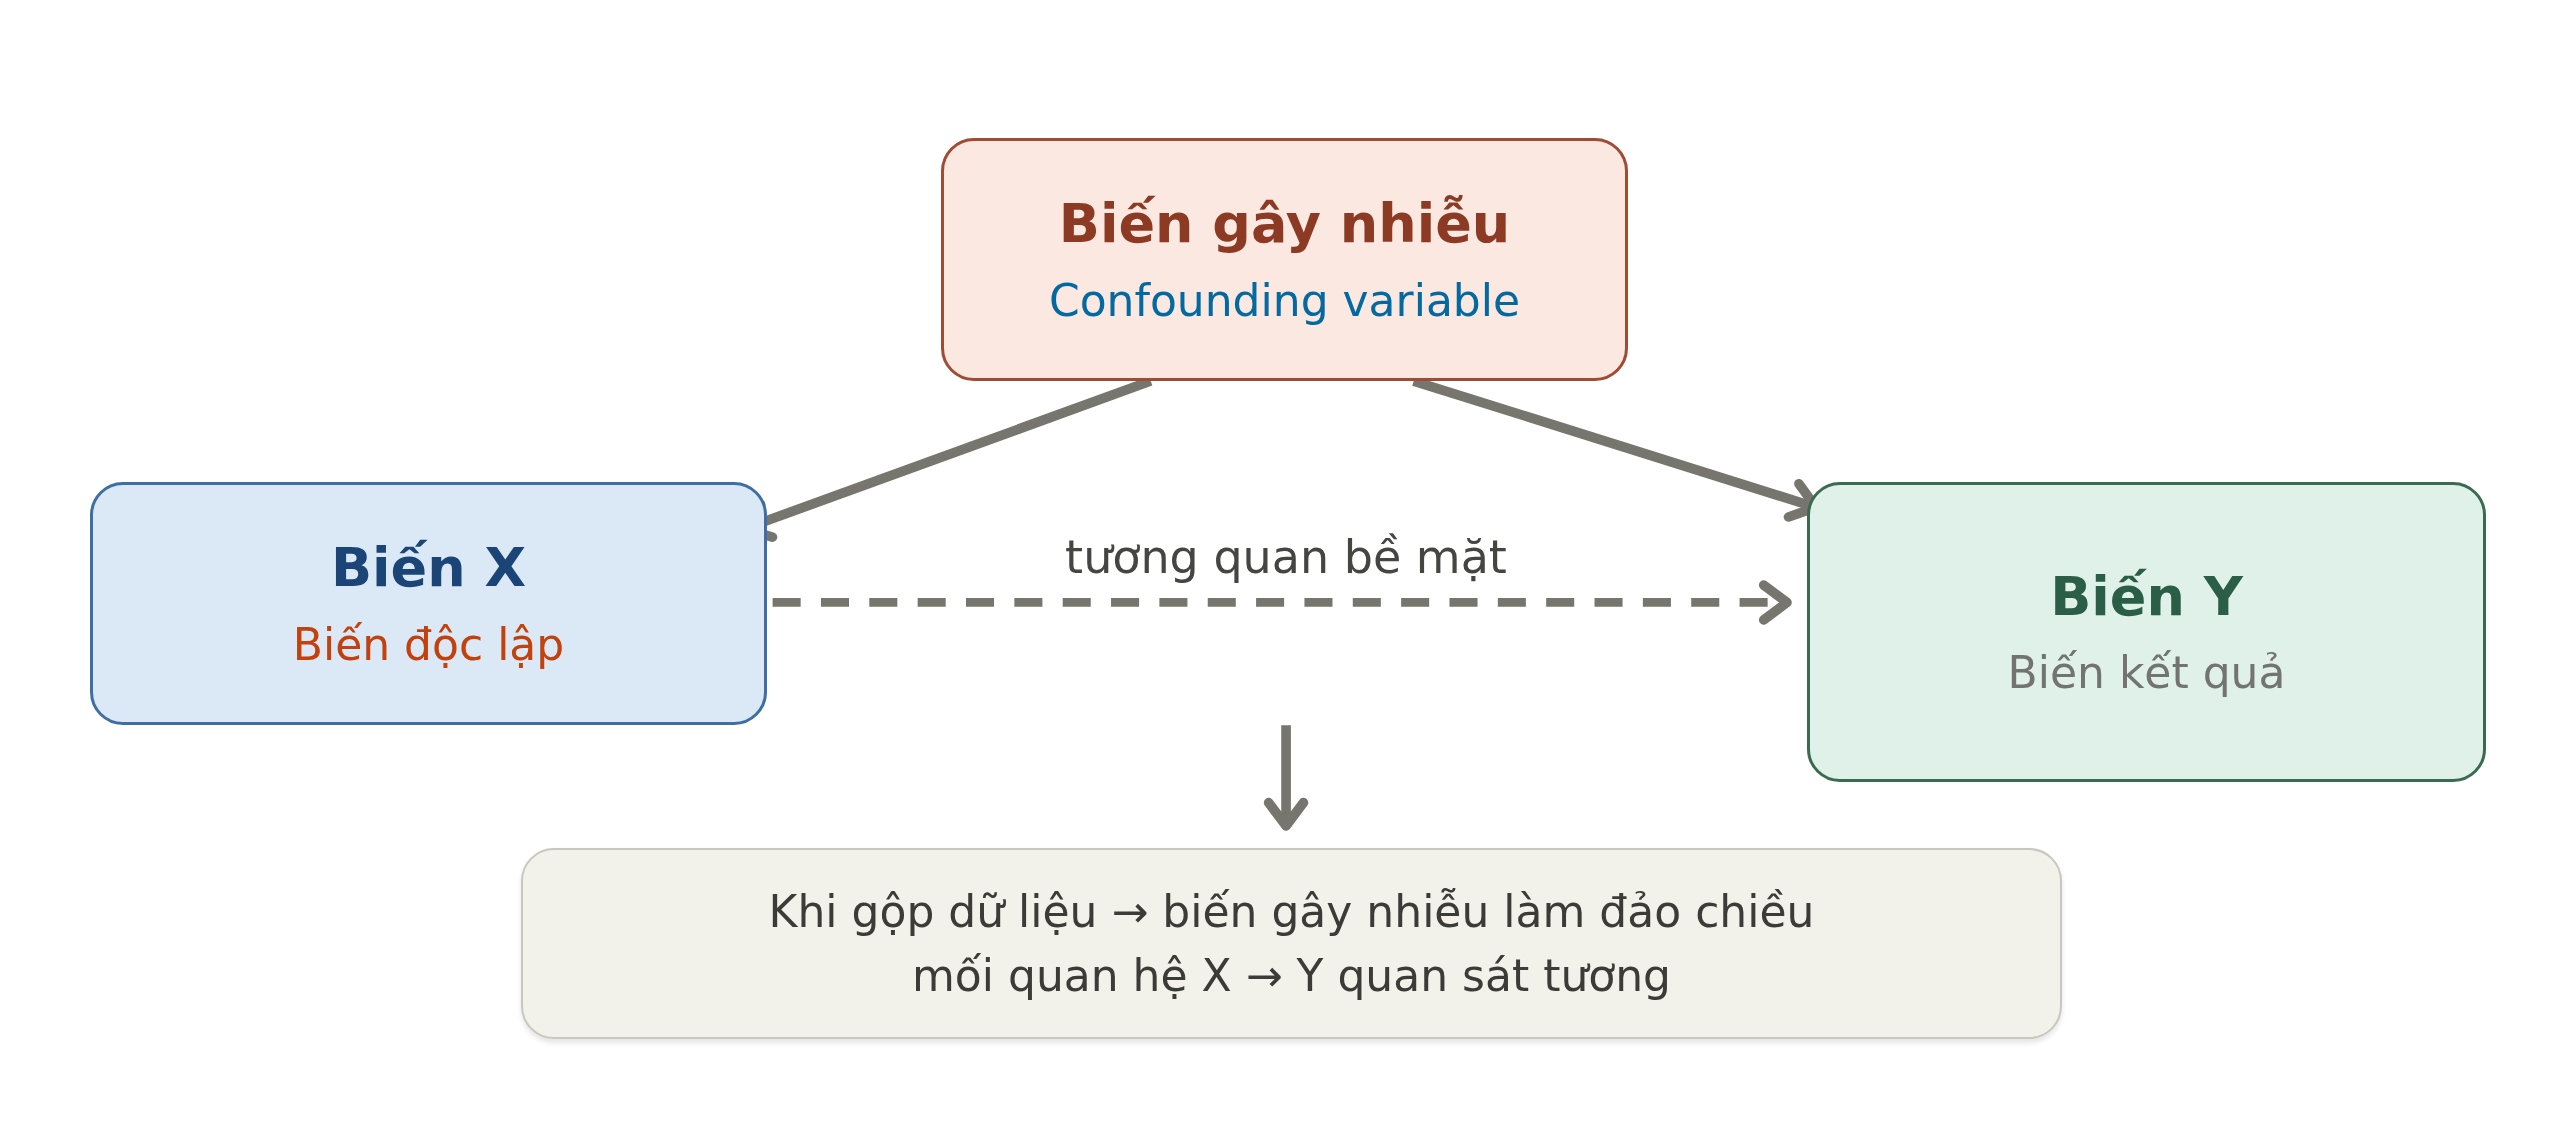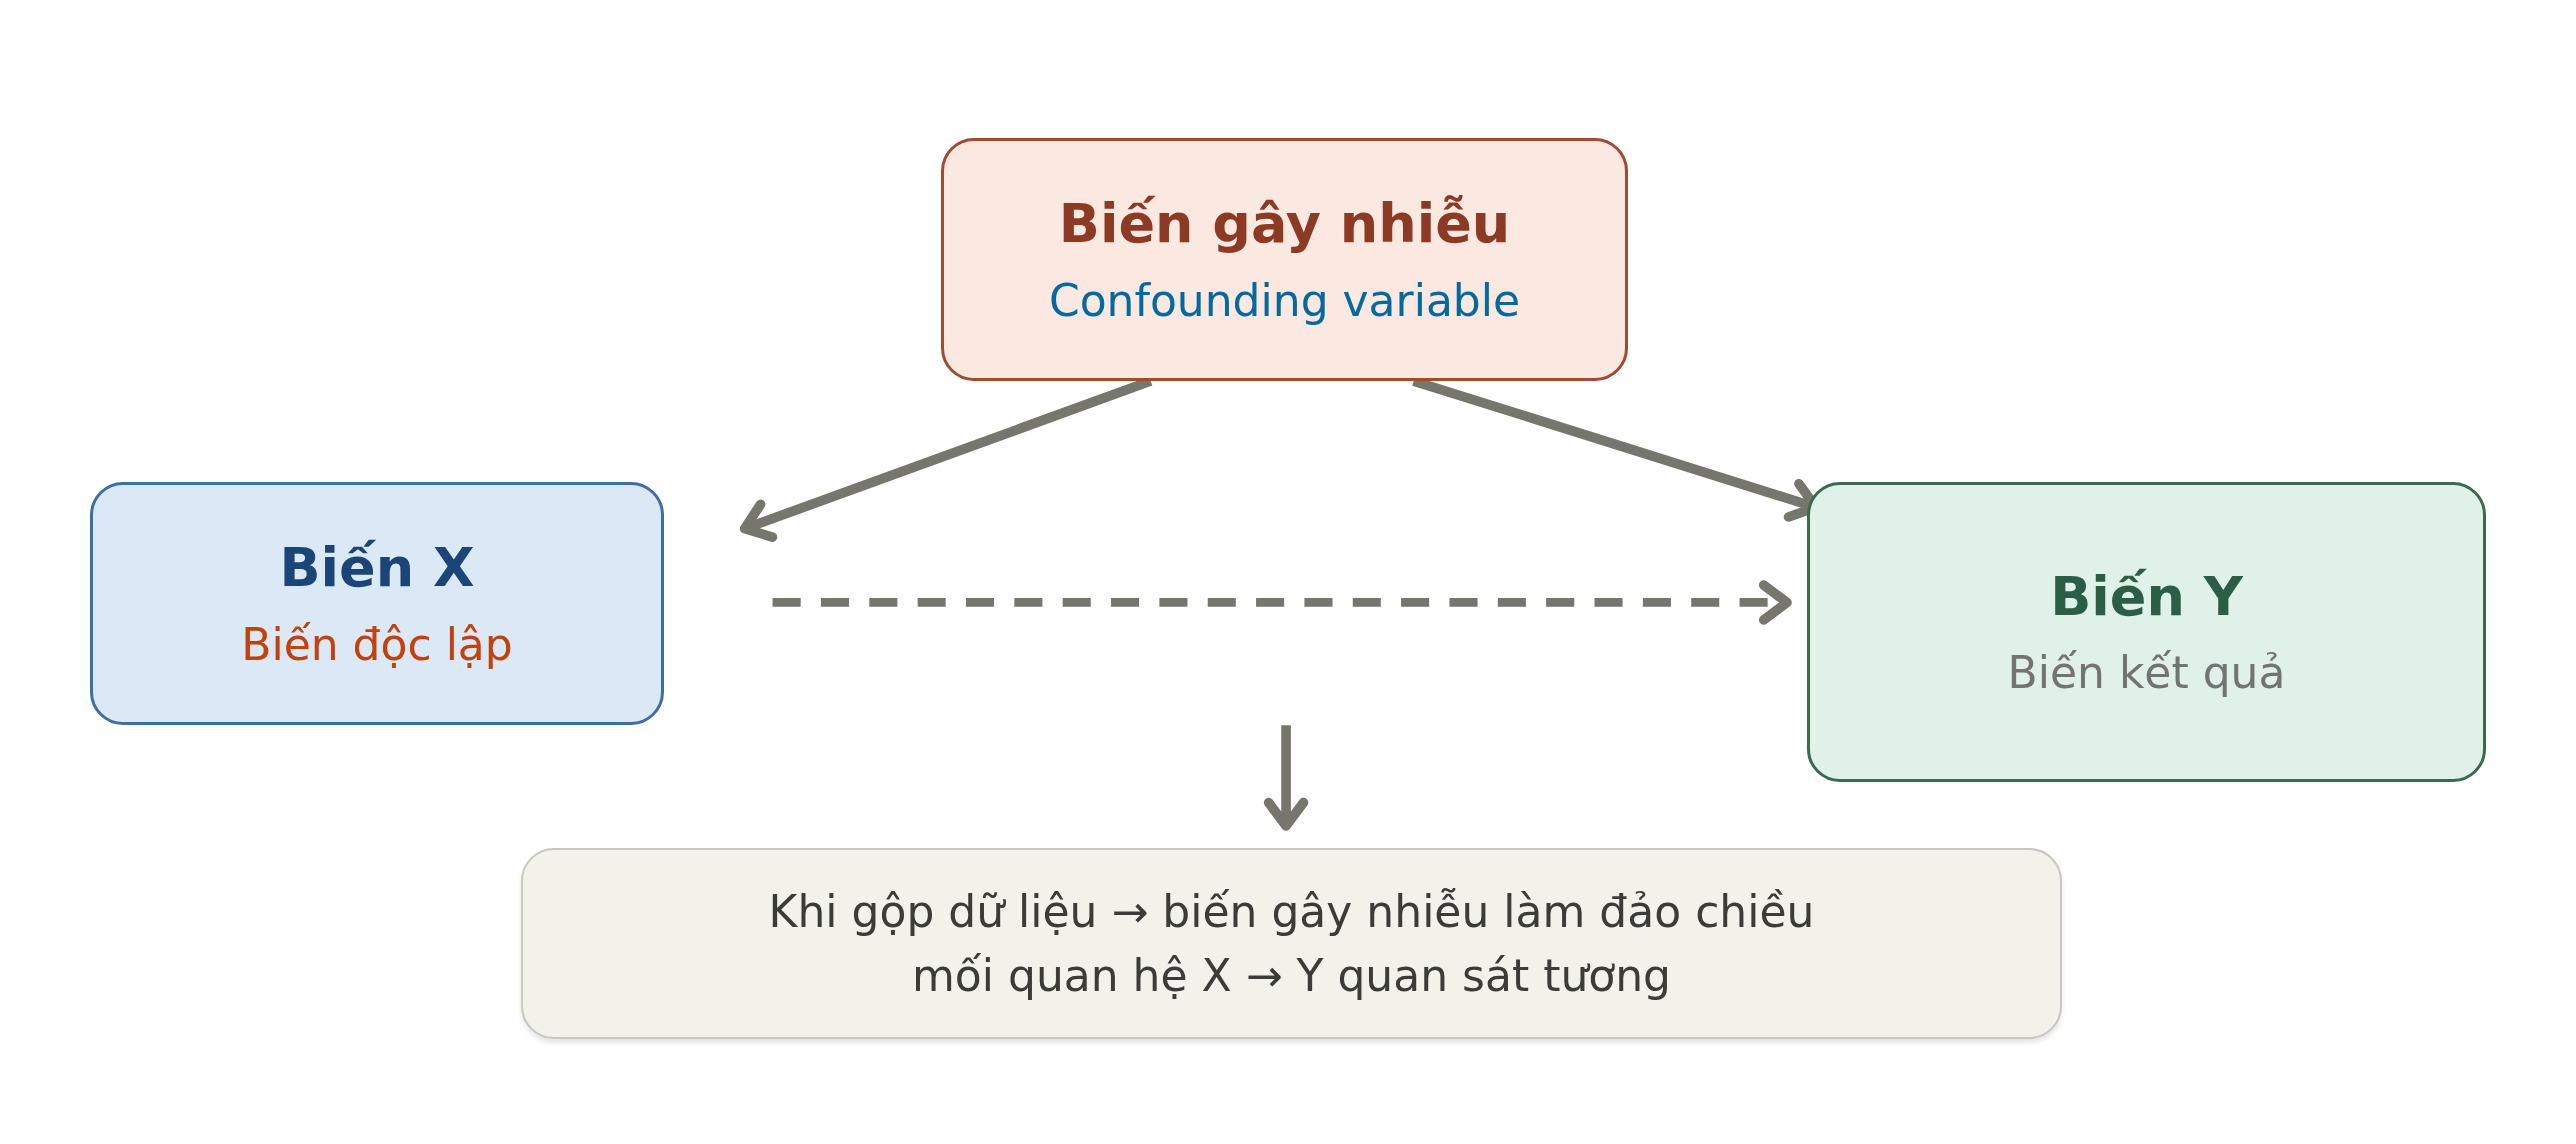--- a/index.html
+++ b/index.html
@@ -38,21 +38,21 @@
 
   .node-confounder {
     left: 941px; top: 138px; width: 687px; height: 243px;
     background: #FAE8E1;
     border: 3.9px solid #A04B33;
   }
   .node-confounder .title { color: #8C3A23; }
   .node-confounder .subtitle { color: #0369a1; }
 
   .node-x {
-    left: 90px; top: 482px; width: 574px; height: 243px;
+    left: 90px; top: 482px; width: 677px; height: 243px;
     background: #DBE9F7;
     border: 3.9px solid #3E6EA4;
   }
   .node-x .title { color: #1C4577; }
   .node-x .subtitle { color: #c2410c; }
 
   .node-y {
     left: 1807px; top: 482px; width: 679px; height: 300px;
     background: #DFF1E8;
     border: 3.9px solid #3A6B50;
@@ -113,20 +113,21 @@
   <div class="node node-x">
     <div class="title">Biến X</div>
     <div class="subtitle">Biến độc lập</div>
   </div>
 
   <div class="node node-y">
     <div class="title">Biến Y</div>
     <div class="subtitle">Biến kết quả</div>
   </div>
 
+  <div class="edge-label">tương quan bề mặt</div>
 
   <div class="node node-note">
     <div class="note-line">Khi gộp dữ liệu → biến gây nhiễu làm đảo chiều</div>
     <div class="note-line">mối quan hệ X → Y quan sát tương</div>
   </div>
 
 </div>
 
 
 </body></html>

